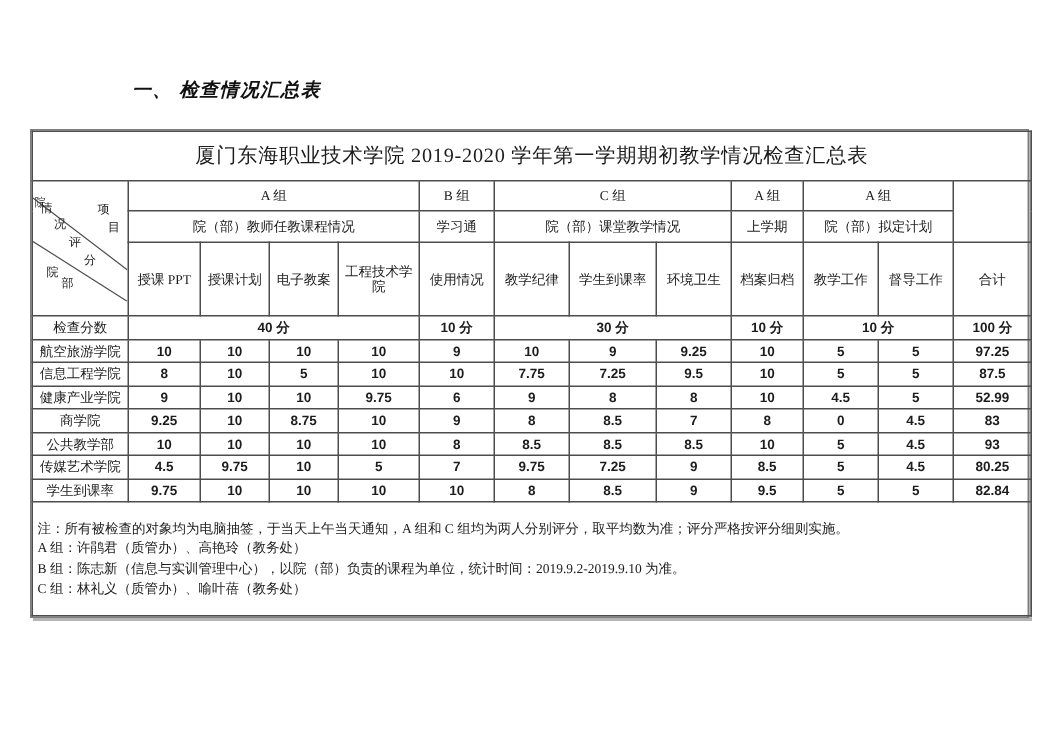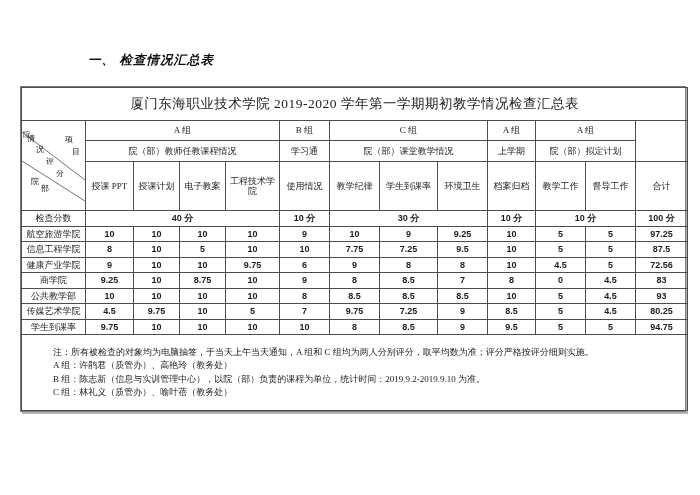--- a/index.html
+++ b/index.html
@@ -40,21 +40,21 @@
   }
   td.score-cell{font-weight:700;}
   td.rowlabel{font-size:8.5px;}
   td.group-cell, td.sub-cell{font-size:9px;}
   td.col-cell{font-size:8.5px;}
   td.corner-cell{padding:0;}
   .corner-wrap{position:relative;width:100%;height:71px;}
   .corner-wrap svg{position:absolute;left:0;top:0;width:100%;height:100%;}
   .corner-ch{position:absolute;font-size:8px;line-height:1;color:#222;}
   .corner-artifact{font-size:7.5px;color:#444;}
-  .notes-block{padding:2px 4px 2px 3px;margin-left:28px;}
+  .notes-block{padding:2px 4px 2px 3px;}
   .note-line{font-size:9px;line-height:13.5px;color:#1c1c1c;white-space:nowrap;}
 </style>
 </head>
 <body>
 
 <div class="section-heading">一、 检查情况汇总表</div>
 
 <div class="doc-frame">
   <table class="summary">
     <colgroup>
@@ -169,21 +169,21 @@
           <td class="num">10</td>
           <td class="num">10</td>
           <td class="num">9.75</td>
           <td class="num">6</td>
           <td class="num">9</td>
           <td class="num">8</td>
           <td class="num">8</td>
           <td class="num">10</td>
           <td class="num">4.5</td>
           <td class="num">5</td>
-          <td class="num">72.56</td>
+          <td class="num">52.99</td>
         </tr>
         <tr class="data-row">
           <td class="rowlabel">商学院</td>
           <td class="num">9.25</td>
           <td class="num">10</td>
           <td class="num">8.75</td>
           <td class="num">10</td>
           <td class="num">9</td>
           <td class="num">8</td>
           <td class="num">8.5</td>
@@ -229,21 +229,21 @@
           <td class="num">10</td>
           <td class="num">10</td>
           <td class="num">10</td>
           <td class="num">10</td>
           <td class="num">8</td>
           <td class="num">8.5</td>
           <td class="num">9</td>
           <td class="num">9.5</td>
           <td class="num">5</td>
           <td class="num">5</td>
-          <td class="num">94.75</td>
+          <td class="num">82.84</td>
         </tr>
       </tbody>
     <tbody>
       <tr class="r-notes">
         <td colspan="13">
           <div class="notes-block">
               <div class="note-line">注：所有被检查的对象均为电脑抽签，于当天上午当天通知，A 组和 C 组均为两人分别评分，取平均数为准；评分严格按评分细则实施。</div>
               <div class="note-line">A 组：许鹃君（质管办）、高艳玲（教务处）</div>
               <div class="note-line">B 组：陈志新（信息与实训管理中心），以院（部）负责的课程为单位，统计时间：2019.9.2-2019.9.10 为准。</div>
               <div class="note-line">C 组：林礼义（质管办）、喻叶蓓（教务处）</div>

